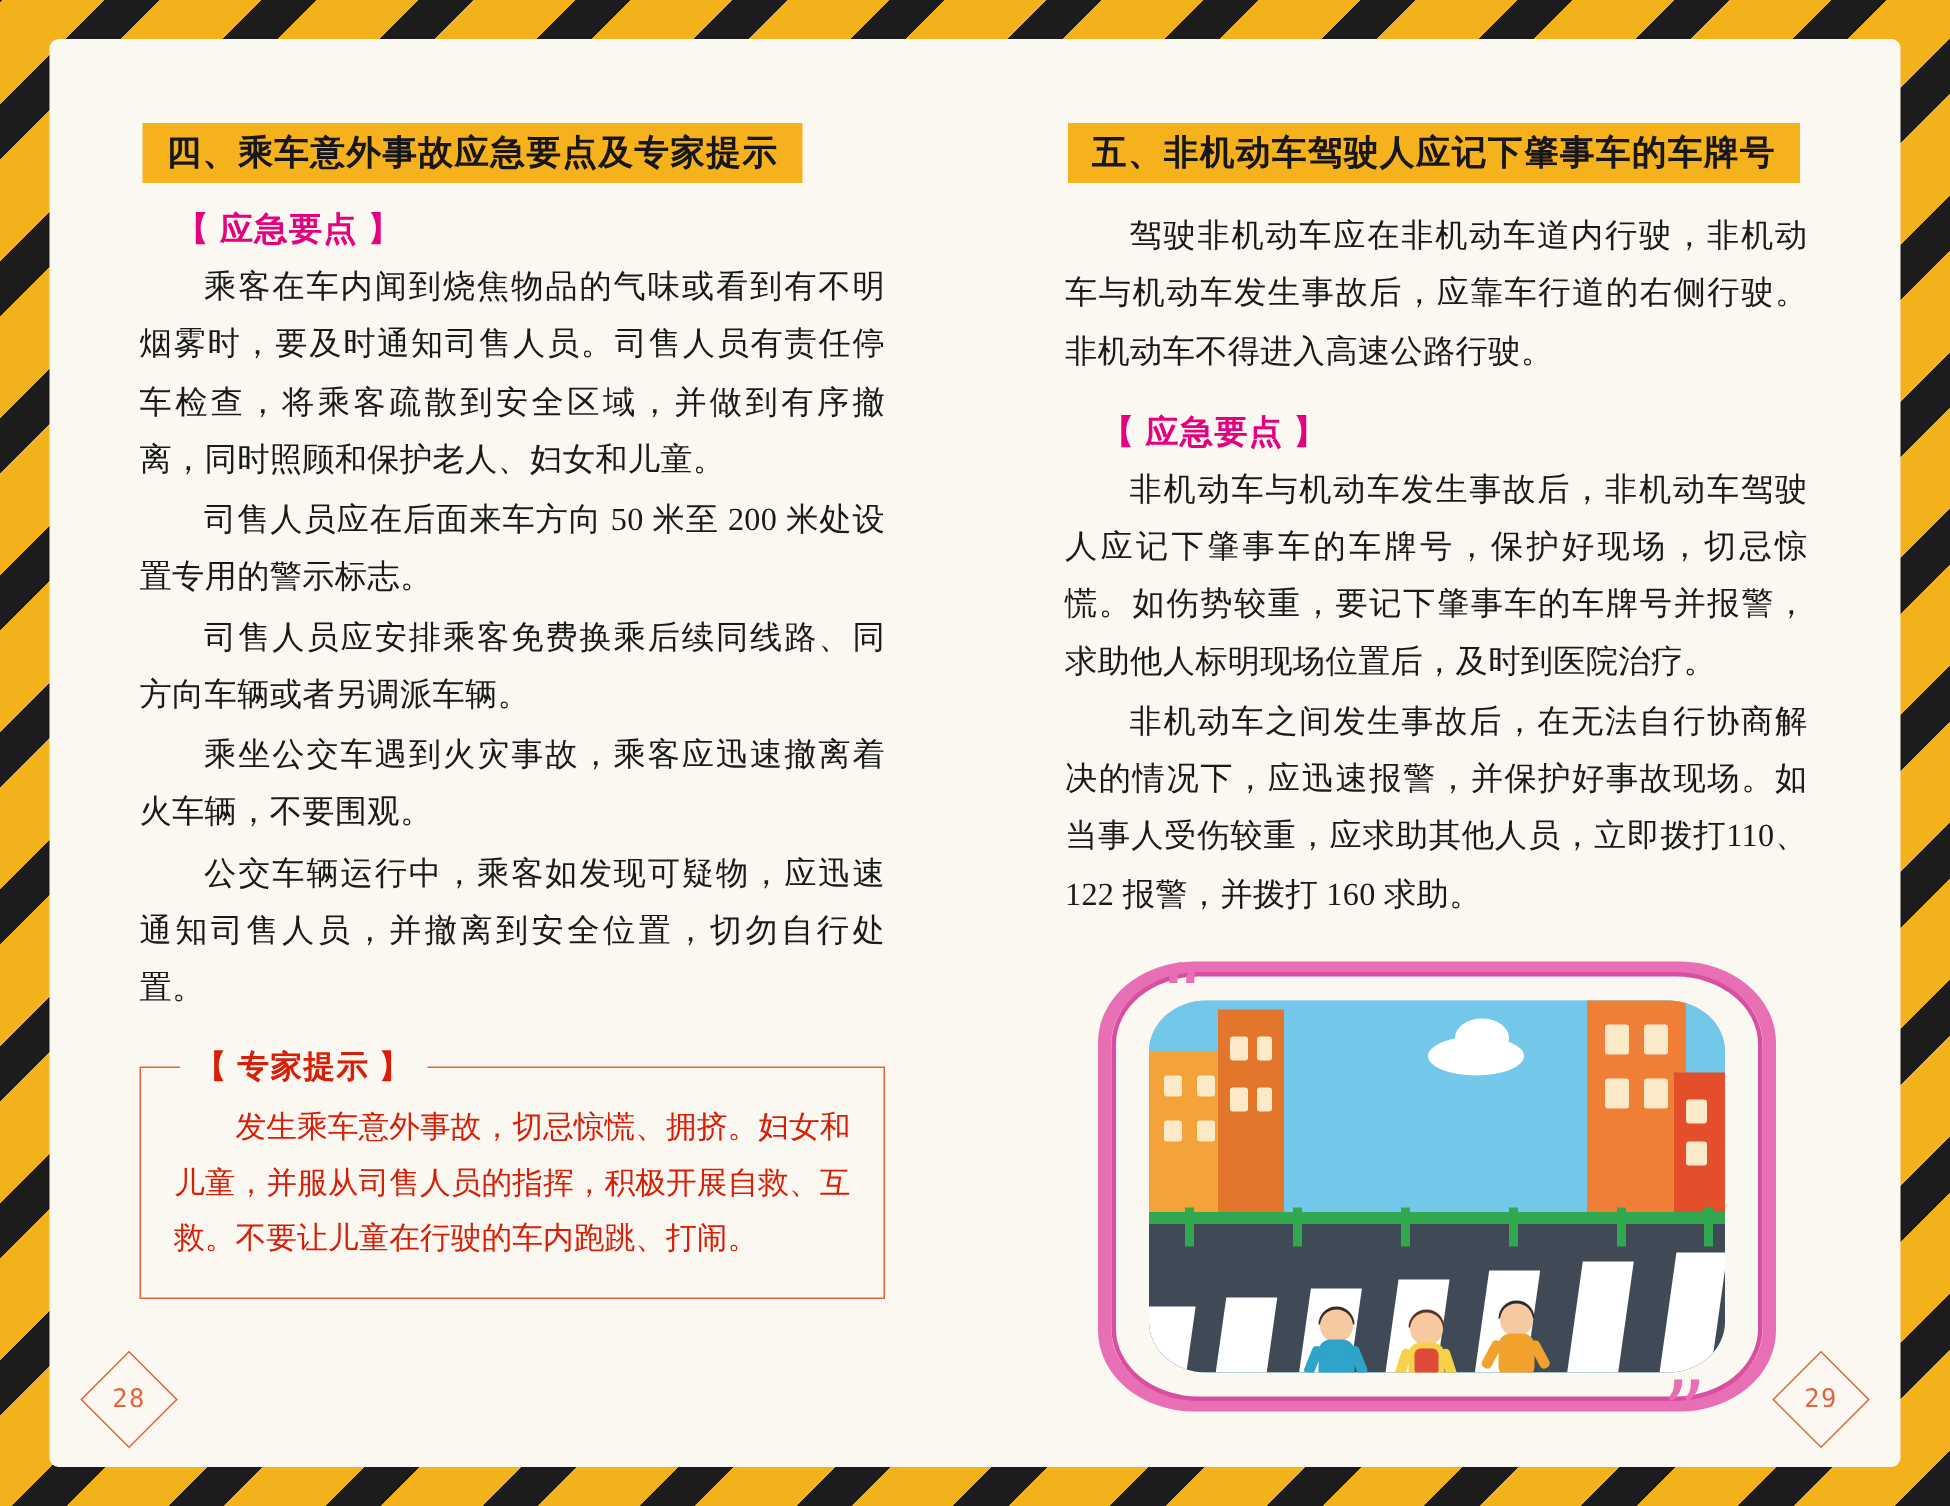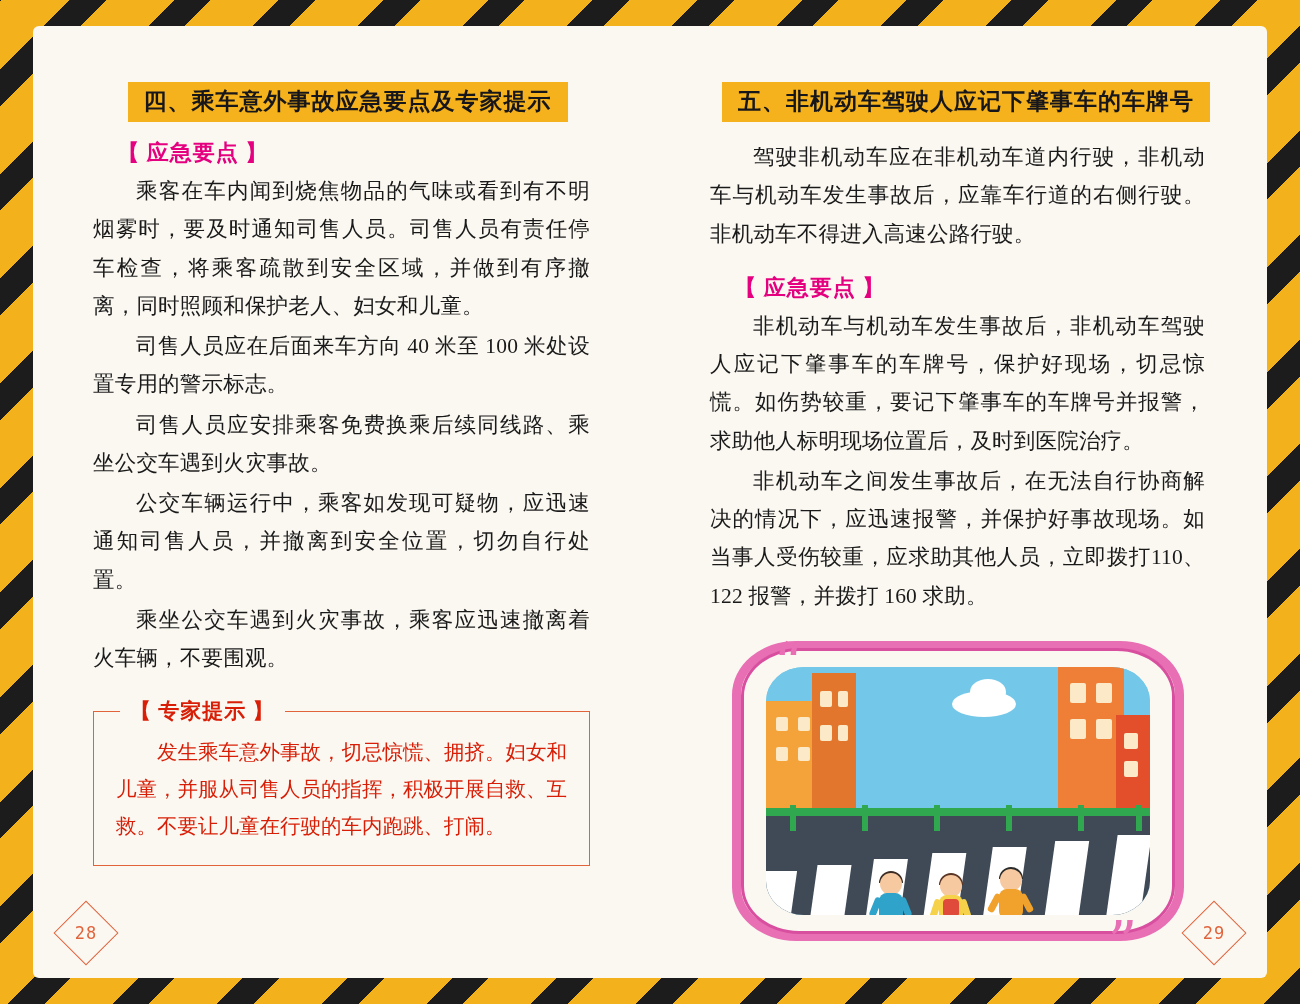--- a/index.html
+++ b/index.html
@@ -55,21 +55,21 @@
     display: inline-block;
     background: #f5b21c;
     color: #17161a;
     font-size: 23px;
     font-weight: bold;
     letter-spacing: 1px;
     padding: 8px 16px 9px 16px;
     line-height: 1;
     white-space: nowrap;
   }
-  .title-wrap { margin-left: 12px; margin-bottom: 16px; text-align: center; }
+  .title-wrap { margin-left: 2px; margin-bottom: 16px; }
 
   p.body {
     font-size: 21.5px;
     line-height: 1.78;
     color: #1a1a1a;
     margin: 0 0 2px 0;
     text-indent: 2em;
     text-align: justify;
     letter-spacing: 0.2px;
   }
@@ -242,24 +242,24 @@
 
       <div class="col left">
         <div class="title-wrap">
           <span class="section-title">四、乘车意外事故应急要点及专家提示</span>
         </div>
 
 
         <div class="label-emergency">【 应急要点 】</div>
 
         <p class="body">乘客在车内闻到烧焦物品的气味或看到有不明烟雾时，要及时通知司售人员。司售人员有责任停车检查，将乘客疏散到安全区域，并做到有序撤离，同时照顾和保护老人、妇女和儿童。</p>
-        <p class="body">司售人员应在后面来车方向 40 米至 100 米处设置专用的警示标志。</p>
-        <p class="body">司售人员应安排乘客免费换乘后续同线路、乘坐公交车遇到火灾事故。</p>
+        <p class="body">司售人员应在后面来车方向 50 米至 200 米处设置专用的警示标志。</p>
+        <p class="body">司售人员应安排乘客免费换乘后续同线路、同方向车辆或者另调派车辆。</p>
+        <p class="body">乘坐公交车遇到火灾事故，乘客应迅速撤离着火车辆，不要围观。</p>
         <p class="body">公交车辆运行中，乘客如发现可疑物，应迅速通知司售人员，并撤离到安全位置，切勿自行处置。</p>
-        <p class="body">乘坐公交车遇到火灾事故，乘客应迅速撤离着火车辆，不要围观。</p>
 
         <div class="expert-box">
           <div class="expert-label">【 专家提示 】</div>
           <p class="expert-text">发生乘车意外事故，切忌惊慌、拥挤。妇女和儿童，并服从司售人员的指挥，积极开展自救、互救。不要让儿童在行驶的车内跑跳、打闹。</p>
         </div>
       </div>
 
       <div class="col right">
         <div class="title-wrap">
           <span class="section-title">五、非机动车驾驶人应记下肇事车的车牌号</span>

